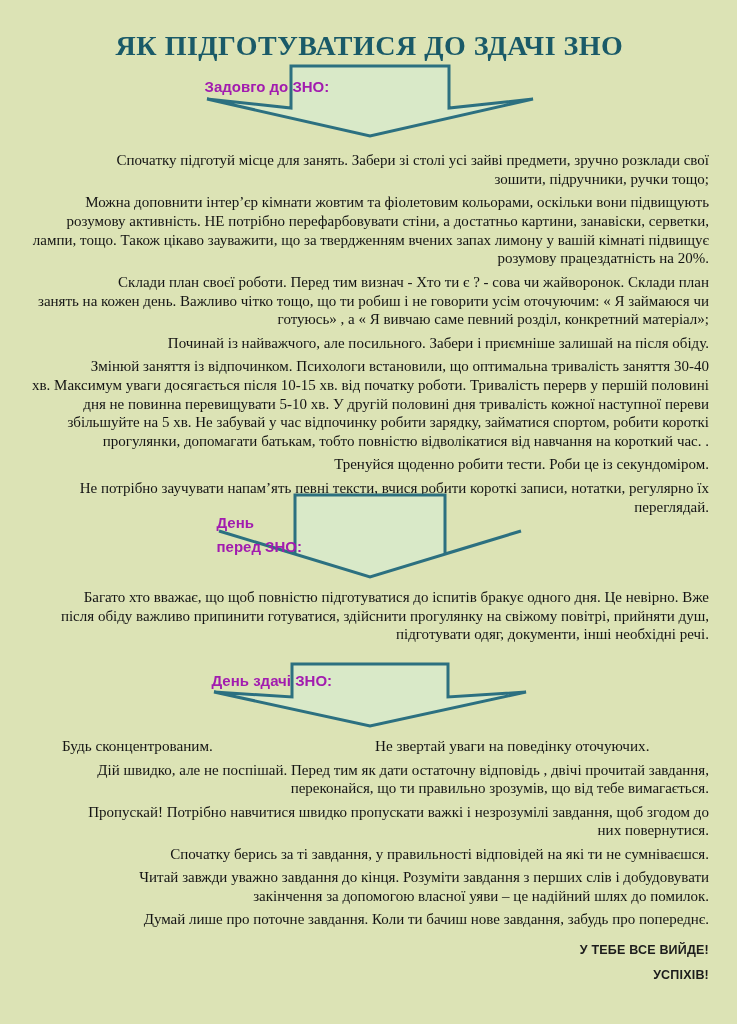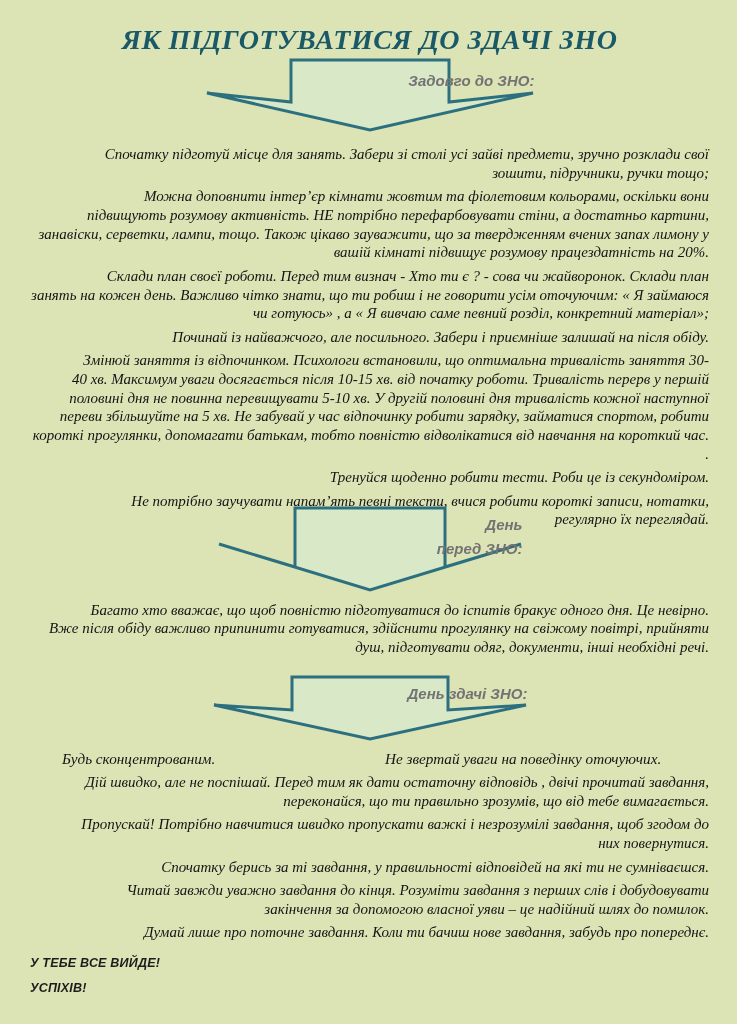--- a/index.html
+++ b/index.html
@@ -6,73 +6,72 @@
   body {
     width: 737px; height: 1024px;
     background: #dce3b5;
     overflow: hidden;
     font-family: "Liberation Serif", "DejaVu Serif", serif;
     color: #141414;
   }
   .page {
     width: 737px; height: 1024px;
     box-sizing: border-box;
-    padding: 20px 28px 0 30px;
+    padding: 26px 28px 0 30px;
     position: relative;
-    font-style: italic;
   }
   .title {
     margin: 4px 0 2px 0;
     text-align: center;
     font-family: "Liberation Serif", "DejaVu Serif", serif;
     font-weight: bold;
     font-size: 28px;
     letter-spacing: 0.5px;
     color: #1a5a68;
   }
   .arrow-wrap {
     position: relative;
     margin: 2px auto 0 auto;
   }
   .arrow-wrap svg { display: block; }
   .arrow-label {
     position: absolute;
     left: 0; right: 0;
-    text-align: right;
+    text-align: left;
     font-family: "Liberation Sans", "DejaVu Sans", sans-serif;
     font-weight: bold;
     font-size: 15px;
     line-height: 24px;
-    color: #737373;
+    color: #a21caf;
   }
   .bodytext p {
     margin: 0 0 4.5px 0;
     font-size: 15px;
     line-height: 18.8px;
     text-indent: 45px;
     text-align: right;
   }
   .arrow-wrap.a1 { width: 330px; height: 75px; margin-bottom: 12px; }
   .arrow-wrap.a2 { width: 306px; height: 86px; margin-top: -28px; margin-bottom: 9px; }
   .arrow-wrap.a3 { width: 316px; height: 67px; margin-top: 18px; margin-bottom: 8px; }
   .a1 .arrow-label { top: 11px; }
-  .a2 .arrow-label { top: 7px; }
+  .a2 .arrow-label { top: 18px; }
   .a3 .arrow-label { top: 7px; }
   .split-line {
     position: relative;
     font-size: 15.2px;
     line-height: 18.8px;
     margin: 0 0 4.5px 0;
     height: 18.8px;
   }
   .split-line .left  { position: absolute; left: 32px; }
-  .split-line .right { position: absolute; left: 355px; }
+  .split-line .right { position: absolute; left: 345px; }
   .footer {
     margin-top: 9px;
-    text-align: left;
+    text-align: right;
     font-family: "Liberation Sans", "DejaVu Sans", sans-serif;
     font-size: 12.5px;
     font-weight: bold;
     letter-spacing: 0.2px;
     color: #1c1c1c;
   }
   .footer div { line-height: 25px; }
 </style>
 </head>
 <body>
@@ -84,21 +83,21 @@
   <div class="arrow-wrap a1">
     <svg width="330" height="75" viewBox="0 0 330 75">
       <polygon points="86,2 244,2 244,44 328,35 165,72 2,35 86,44" stroke-width="3" stroke-linejoin="miter" fill="#d9e9c8" stroke="#2c7080"></polygon>
     </svg>
     <div class="arrow-label">Задовго до ЗНО:</div>
   </div>
 
   <div class="bodytext">
     <p>Спочатку підготуй місце для занять. Забери зі столі усі зайві предмети, зручно розклади свої зошити, підручники, ручки тощо;</p>
     <p>Можна доповнити інтер’єр кімнати жовтим та фіолетовим кольорами, оскільки вони підвищують розумову активність. НЕ потрібно перефарбовувати стіни, а достатньо картини, занавіски, серветки, лампи, тощо. Також цікаво зауважити, що за твердженням вчених запах лимону у вашій кімнаті підвищує розумову працездатність на 20%.</p>
-    <p>Склади план своєї роботи. Перед тим визнач - Хто ти є ? - сова чи жайворонок. Склади план занять на кожен день. Важливо чітко знати, що ти робиш і не говорити усім оточуючим: « Я займаюся чи готуюсь» , а « Я вивчаю саме певний розділ, конкретний матеріал»;</p>
+    <p>Склади план своєї роботи. Перед тим визнач - Хто ти є ? - сова чи жайворонок. Склади план занять на кожен день. Важливо чітко тощо, що ти робиш і не говорити усім оточуючим: « Я займаюся чи готуюсь» , а « Я вивчаю саме певний розділ, конкретний матеріал»;</p>
     <p>Починай із найважчого, але посильного. Забери і приємніше залишай на після обіду.</p>
     <p>Змінюй заняття із відпочинком. Психологи встановили, що оптимальна тривалість заняття 30-40 хв. Максимум уваги досягається після 10-15 хв. від початку роботи. Тривалість перерв у першій половині дня не повинна перевищувати 5-10 хв. У другій половині дня тривалість кожної наступної переви збільшуйте на 5 хв. Не забувай у час відпочинку робити зарядку, займатися спортом, робити короткі прогулянки, допомагати батькам, тобто повністю відволікатися від навчання на короткий час. .</p>
     <p>Тренуйся щоденно робити тести. Роби це із секундоміром.</p>
     <p>Не потрібно заучувати напам’ять певні тексти, вчися робити короткі записи, нотатки, регулярно їх переглядай.</p>
   </div>
 
   <div class="arrow-wrap a2">
     <svg width="306" height="86" viewBox="0 0 306 86">
       <polygon points="78,2 228,2 228,61 304,38 153,84 2,38 78,61" stroke-width="3" stroke-linejoin="miter" fill="#d9e9c8" stroke="#2c7080"></polygon>
     </svg>

